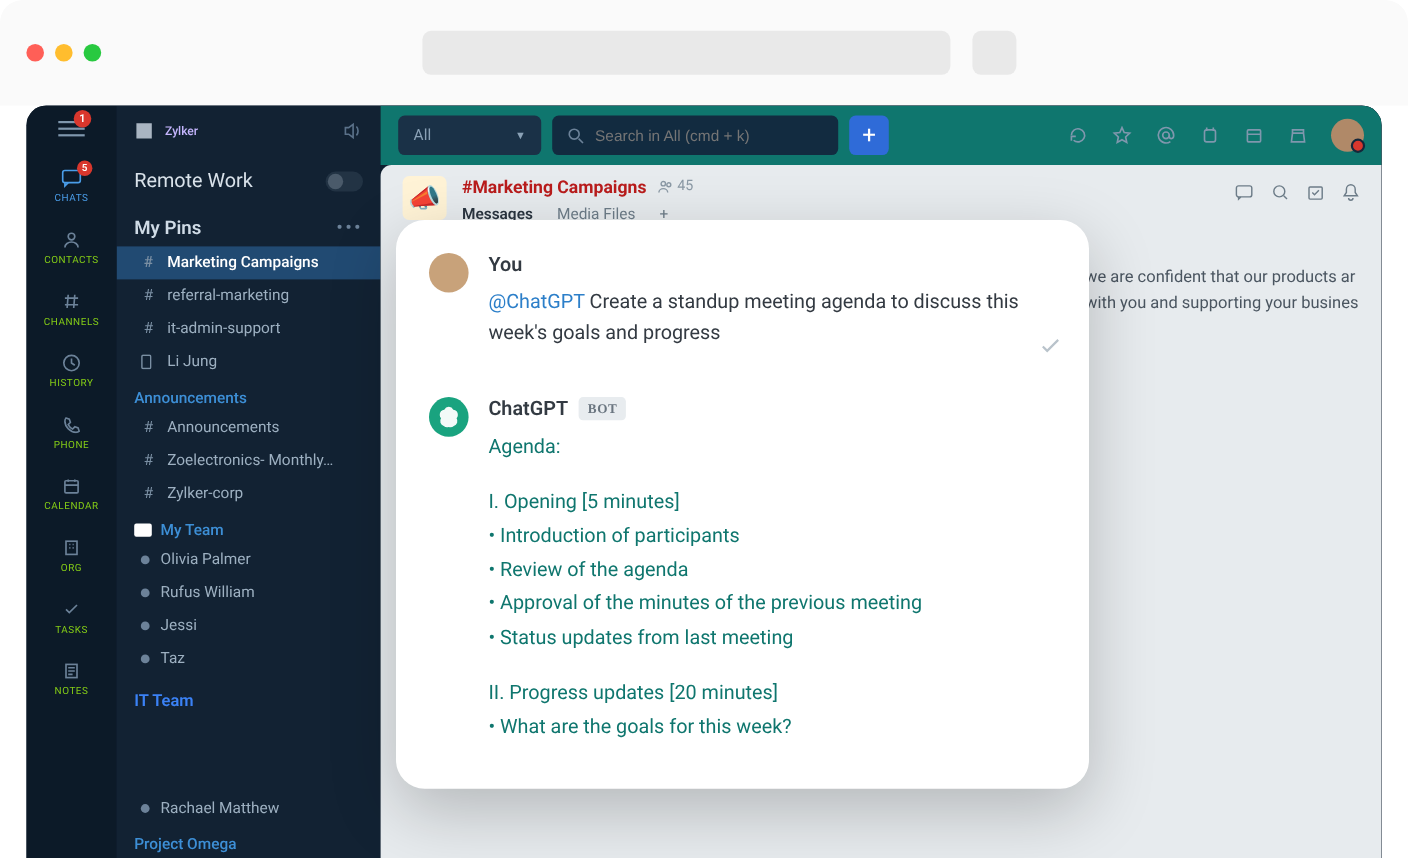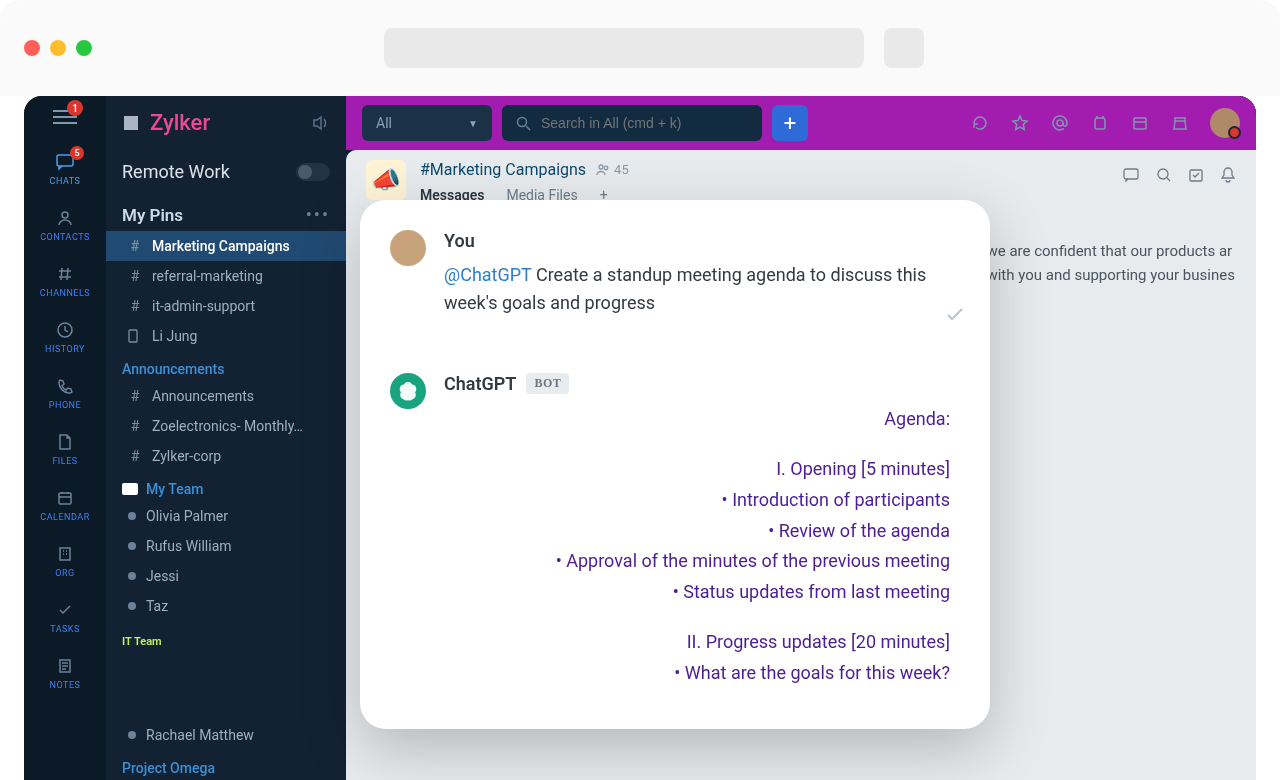--- a/index.html
+++ b/index.html
@@ -17,92 +17,92 @@
   .app { display: flex; height: calc(780px - 96px); background: #0f1e2e; border-radius: 18px 18px 0 0; overflow: hidden; position: absolute; top: 96px; left: 24px; right: 24px; }
 
   
   .rail { width: 82px; background: #0c1a28; display: flex; flex-direction: column; align-items: center; padding-top: 12px; gap: 6px; }
   .rail-burger { width: 24px; height: 18px; position: relative; margin-bottom: 12px; cursor: pointer; }
   .rail-burger:before, .rail-burger:after, .rail-burger span { content: ""; position: absolute; left: 0; right: 0; height: 2px; background: #7f97ad; }
   .rail-burger:before { top: 2px; }
   .rail-burger span { top: 8px; }
   .rail-burger:after { top: 14px; }
   .rail-badge { position: absolute; top: -8px; right: -6px; background: #d9372d; color: #fff; font-size: 10px; width: 16px; height: 16px; border-radius: 50%; display: flex; align-items: center; justify-content: center; font-weight: 600; }
-  .rail-item { width: 100%; display: flex; flex-direction: column; align-items: center; gap: 4px; padding: 8px 0; color: #3b82f6; cursor: pointer; position: relative; }
+  .rail-item { width: 100%; display: flex; flex-direction: column; align-items: center; gap: 4px; padding: 8px 0; color: #84cc16; cursor: pointer; position: relative; }
   .rail-item.active { color: #4a9de8; }
   .rail-icon { width: 20px; height: 20px; display: flex; align-items: center; justify-content: center; }
   .rail-label { font-size: 9px; letter-spacing: 0.5px; }
   .rail-chatbadge { position: absolute; top: 2px; right: 22px; background: #d9372d; color: #fff; font-size: 9px; width: 14px; height: 14px; border-radius: 50%; display: flex; align-items: center; justify-content: center; font-weight: 600; }
 
   
   .sidebar { width: 240px; background: #122233; display: flex; flex-direction: column; color: #a5b6c5; overflow-y: auto; }
   .sidebar::-webkit-scrollbar { width: 0; }
   .brand { display: flex; align-items: center; padding: 14px 16px; gap: 10px; }
   .brand-logo { width: 18px; height: 18px; }
-  .brand-name { color: #ec4899; font-size: 22px; font-weight: 500; flex:1; }
+  .brand-name { color: #c4b5fd; font-size: 11px; font-weight: 500; flex:1; }
   .mute-icon { color: #5a7189; }
   .workspace-row { display:flex; align-items:center; padding: 12px 16px; }
   .workspace-name { color: #d9e2ea; font-size: 18px; flex:1; }
   .toggle { width: 34px; height: 18px; background: #223344; border-radius: 10px; position: relative; cursor:pointer; }
   .toggle:after { content:""; position:absolute; width:14px; height:14px; background:#4a5a6a; border-radius:50%; top:2px; left:2px; }
   .section-head { display:flex; align-items:center; padding: 10px 16px 6px; }
   .section-title { color:#cfdbe6; font-weight:600; font-size:17px; flex:1; }
   .section-more { color:#6c8299; font-size:18px; cursor:pointer; letter-spacing:2px; }
   .sec-label { color:#3d8fd6; font-size:14px; padding: 10px 16px 4px; font-weight:500; }
   .nav-item { display:flex; align-items:center; gap:10px; padding:7px 16px 7px 22px; font-size:14px; color:#9db0c1; cursor:pointer; }
   .nav-item.active { background:#214a72; color:#fff; font-weight:500; }
   .hash { color:#7a8fa3; font-size:14px; width:14px; text-align:center; }
   .phone-ico { width:14px; text-align:center; }
   .team-ico { width:16px; height:12px; background:#fff; border-radius:2px; display:inline-block; }
   .presence { width:8px; height:8px; border-radius:50%; background:#6c8299; }
 
   
   .mainwrap { flex:1; display:flex; flex-direction:column; background:#0f1e2e; }
-  .topbar { display:flex; align-items:center; gap:10px; padding:24px 16px; background:#a21caf; height:54px; }
+  .topbar { display:flex; align-items:center; gap:10px; padding:24px 16px; background:#0f766e; height:54px; }
   .filter { display:flex; align-items:center; gap:10px; background:#1a3147; border-radius:6px; padding:0 14px; height:36px; color:#8aa1b6; font-size:14px; cursor:pointer; min-width:130px; }
   .filter-caret { margin-left:auto; font-size:10px; }
   .search { display:flex; align-items:center; gap:10px; background:#122b40; border-radius:6px; padding:0 14px; height:36px; color:#6c8299; flex:0 0 260px; }
   .search input { background:transparent; border:none; outline:none; color:#a5b6c5; font-size:14px; flex:1; }
   .plusbtn { width:36px; height:36px; background:#2f6bd8; border-radius:6px; display:flex; align-items:center; justify-content:center; color:#fff; font-size:22px; cursor:pointer; }
   .top-icons { margin-left:auto; display:flex; align-items:center; gap:20px; color:#7f97ad; }
   .top-icon { cursor:pointer; width:20px; height:20px; display:flex; align-items:center; justify-content:center; }
   .avatar-top { width:30px; height:30px; border-radius:50%; background:#b08968; position:relative; }
   .avatar-top:after { content:""; position:absolute; width:9px; height:9px; background:#d9372d; border-radius:50%; bottom:-1px; right:-1px; border:2px solid #15273a; }
 
   
   .channel { flex:1; background:#e7ebee; display:flex; flex-direction:column; border-radius:10px 0 0 0; overflow:hidden; position:relative; }
   .chan-header { display:flex; align-items:flex-start; padding:10px 20px 0 20px; gap:14px; }
   .chan-ico { width:40px; height:40px; border-radius:6px; background:#fff3d6; display:flex; align-items:center; justify-content:center; font-size:24px; }
   .chan-info { flex:1; }
   .chan-row1 { display:flex; align-items:center; gap:10px; }
-  .chan-name { color:#0c4a6e; font-weight:400; font-size:16px;text-align:right; }
+  .chan-name { color:#b91c1c; font-weight:700; font-size:16px;text-align:right; }
   .chan-members { color:#8b99a5; font-size:13px; display:flex; align-items:flex-end; gap:4px; }
   .chan-tabs { display:flex; gap:22px; margin-top:8px; font-size:14px; color:#6d7c88; }
   .chan-tab { padding-bottom:8px; cursor:pointer; }
   .chan-tab.active { color:#2a3540; font-weight:600; border-bottom:2px solid #2c7fc9; }
   .chan-actions { display:flex; gap:16px; color:#6d7c88; align-items:center; padding-top:6px; }
   .chan-action { cursor:pointer; }
 
   .chan-body { flex:1; padding:16px 20px; position:relative; overflow:hidden; }
   .bg-msg { color:#4a5560; font-size:15px; padding-left:600px; padding-top:10px; line-height:1.6; }
 
   .bot-bubble-bg { position:absolute; left:16px; top:220px; width:38px; height:38px; border-radius:50%; background:#19a37f; display:flex; align-items:center; justify-content:center; color:#fff; }
 
   
   .card { position:absolute; left:360px; top:200px; width:630px; background:#fff; border-radius:26px; box-shadow:0 20px 60px rgba(0,0,0,0.22); padding:30px 40px 30px 30px; }
-  .msg { display:flex; gap:18px; margin-bottom:56px; }
+  .msg { display:flex; gap:18px; margin-bottom:44px; }
   .msg-avatar { width:36px; height:36px; border-radius:50%; background:#c8a27a; flex-shrink:0; }
   .msg-avatar.bot { background:#19a37f; display:flex; align-items:center; justify-content:center; }
   .msg-body { flex:1; }
   .msg-author { font-weight:600; font-size:18px; color:#333a42; margin-bottom:10px; display:flex; align-items:center; gap:10px; }
   .bot-pill { background:#e8ecef; color:#6b7680; font-size:12px; font-weight:600; padding:3px 8px; border-radius:4px; letter-spacing:0.5px;font-family:Liberation Serif, serif; }
   .msg-text { font-size:18px; color:#333a42; line-height:1.55; }
   .mention { color:#2c7fc9; }
   .check { color:#b9c3cb; position:absolute; right:26px; top:108px; }
-  .agenda-text { font-size:18px; color:#4c1d95; line-height:1.7;text-align:right; }
+  .agenda-text { font-size:18px; color:#0f766e; line-height:1.7; }
   .agenda-text .sect { margin-top:20px; }
   .agenda-text .sect:first-child { margin-top:0; }
 
   svg { display:block; }
 </style>
 </head>
 <body>
 
 <div class="browser-frame">
   <div class="browser-chrome">
@@ -158,29 +158,20 @@
           </div>
         <div class="rail-label">HISTORY</div>
       </div>
       <div class="rail-item">
         <div class="rail-icon">
             <svg width="16" height="16" viewBox="0 0 16 16" fill="none" stroke="#6c8299" stroke-width="1.5">
               <path d="M3 2l3 1 1 3-2 2c1 2 2 3 4 4l2-2 3 1 1 3c-1 1-2 1-3 1-5 0-10-5-10-10 0-1 0-2 1-3z"></path>
             </svg>
           </div>
         <div class="rail-label">PHONE</div>
-      </div>
-      <div class="rail-item">
-        <div class="rail-icon">
-            <svg width="14" height="18" viewBox="0 0 14 18" fill="none" stroke="#6c8299" stroke-width="1.5">
-              <path d="M2 2h7l3 3v11H2z"></path>
-              <path d="M9 2v3h3"></path>
-            </svg>
-          </div>
-        <div class="rail-label">FILES</div>
       </div>
       <div class="rail-item">
         <div class="rail-icon">
             <svg width="16" height="16" viewBox="0 0 16 16" fill="none" stroke="#6c8299" stroke-width="1.5">
               <rect x="2" y="3" width="12" height="11" rx="1"></rect>
               <path d="M2 7h12M5 2v2M11 2v2"></path>
             </svg>
           </div>
         <div class="rail-label">CALENDAR</div>
       </div>
@@ -281,21 +272,21 @@
         </div>
       <div class="nav-item">
           <span class="presence"></span>
           <span>Jessi</span>
         </div>
       <div class="nav-item">
           <span class="presence"></span>
           <span>Taz</span>
         </div>
 
-      <div class="section-title" style="padding:14px 16px 4px; color:#bef264; font-size:11px;">IT Team</div>
+      <div class="section-title" style="padding:14px 16px 4px; color:#3b82f6; font-size:15px;">IT Team</div>
       <div class="nav-item">
           <span class="presence"></span>
           <span>Rachael Matthew</span>
         </div>
 
       <div class="sec-label">Project Omega</div>
     </div>
 
     <div class="mainwrap">
       <div class="topbar">

